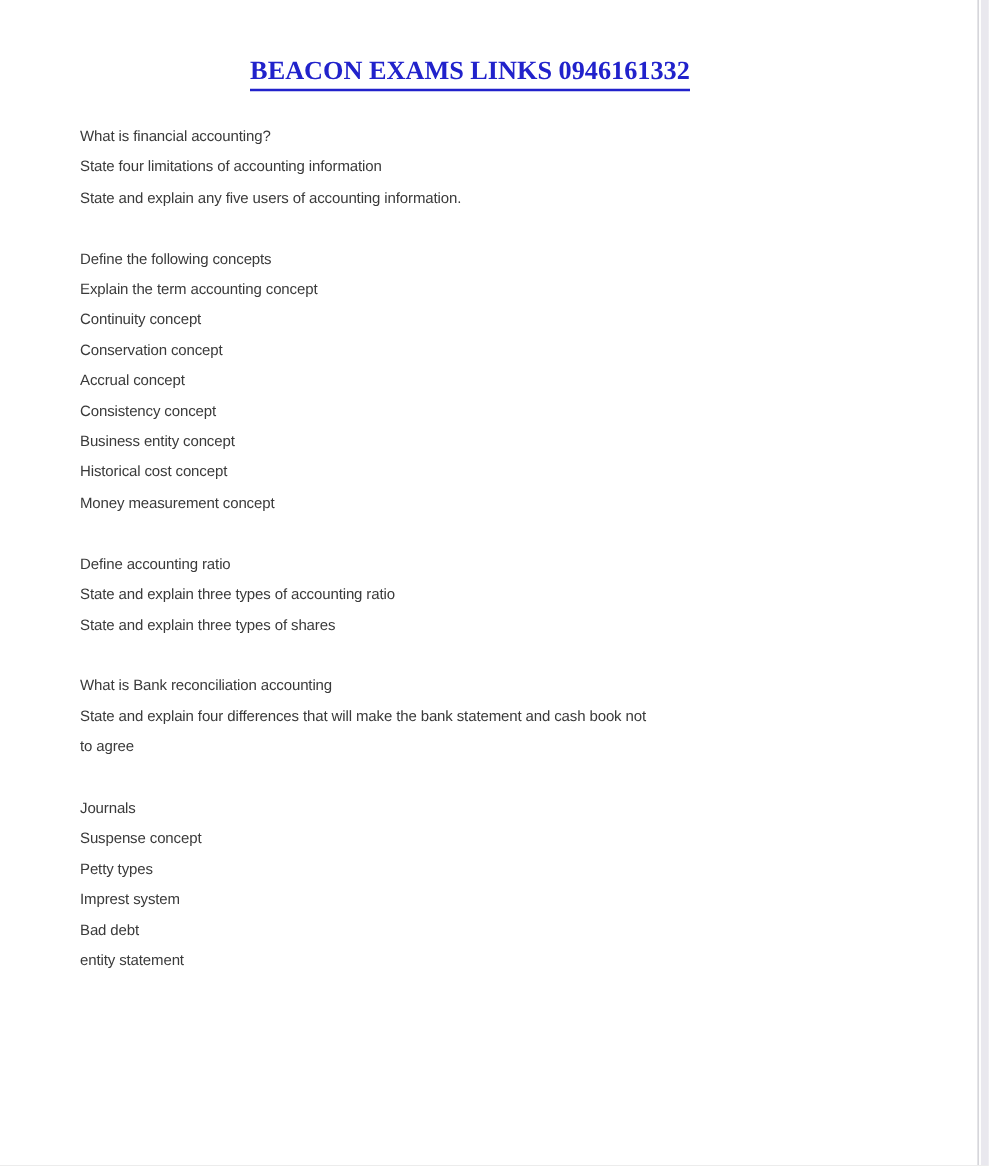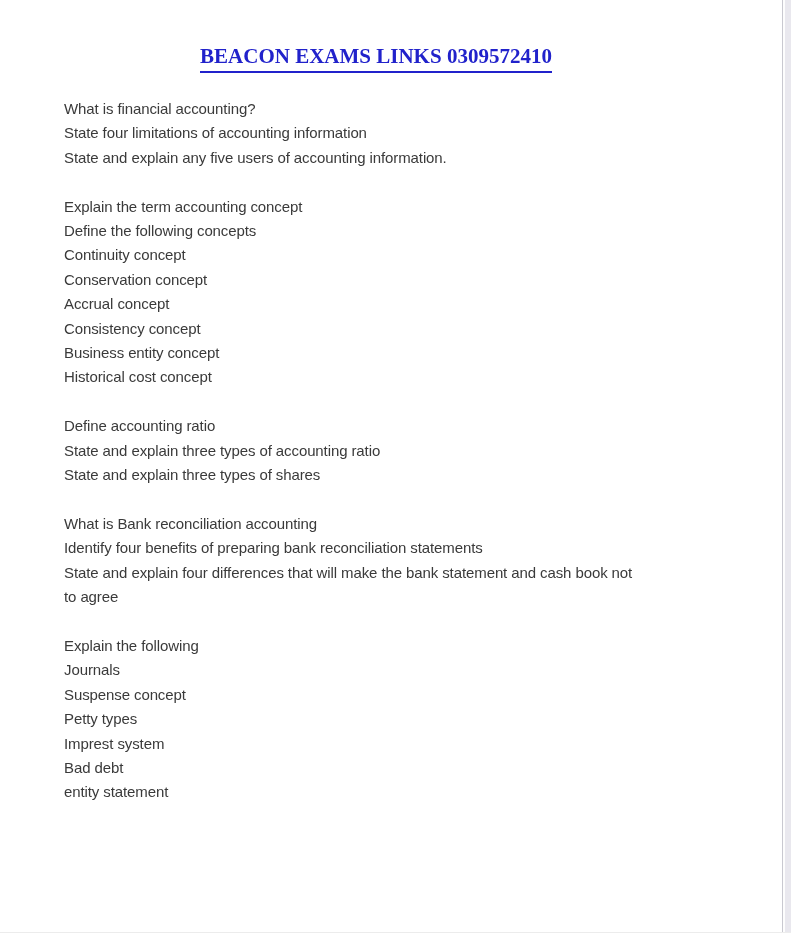--- a/index.html
+++ b/index.html
@@ -52,61 +52,60 @@
   .doc-title .u, .doc-subtitle .u {
     display: inline-block;
     border-bottom: 2px solid currentColor;
     padding-bottom: 1px;
   }
   .doc-subtitle .u {
     padding-right: 7px; 
   }
   .doc-body {
     margin-top: 20px;
-    font-size: 15px;
+    font-size: 12px;
     line-height: 24.4px;
     letter-spacing: -0.1px;
   }
   .doc-body .line {
     white-space: nowrap;
   }
 </style>
 </head>
 <body>
 
 <div class="page">
 
   <div class="content">
-    <h1 class="doc-title" style="color: rgb(33, 34, 203);"><span class="u">BEACON EXAMS LINKS 0309572410</span></h1>
+    <h1 class="doc-title" style="color: rgb(33, 34, 203);"><span class="u">BEACON EXAMS LINKS 0946161332</span></h1>
 
 
     <div class="doc-body" style="color: rgb(58, 58, 58);">
         <div class="line">What is financial accounting?</div>
         <div class="line">State four limitations of accounting information</div>
         <div class="line">State and explain any five users of accounting information.</div>
         <div class="line">&nbsp;</div>
+        <div class="line">Define the following concepts</div>
         <div class="line">Explain the term accounting concept</div>
-        <div class="line">Define the following concepts</div>
         <div class="line">Continuity concept</div>
         <div class="line">Conservation concept</div>
         <div class="line">Accrual concept</div>
         <div class="line">Consistency concept</div>
         <div class="line">Business entity concept</div>
         <div class="line">Historical cost concept</div>
+        <div class="line">Money measurement concept</div>
         <div class="line">&nbsp;</div>
         <div class="line">Define accounting ratio</div>
         <div class="line">State and explain three types of accounting ratio</div>
         <div class="line">State and explain three types of shares</div>
         <div class="line">&nbsp;</div>
         <div class="line">What is Bank reconciliation accounting</div>
-        <div class="line">Identify four benefits of preparing bank reconciliation statements</div>
         <div class="line">State and explain four differences that will make the bank statement and cash book not</div>
         <div class="line">to agree</div>
         <div class="line">&nbsp;</div>
-        <div class="line">Explain the following</div>
         <div class="line">Journals</div>
         <div class="line">Suspense concept</div>
         <div class="line">Petty types</div>
         <div class="line">Imprest system</div>
         <div class="line">Bad debt</div>
         <div class="line">entity statement</div>
       </div>
   </div>
 
   <div class="scroll-strip"></div>

